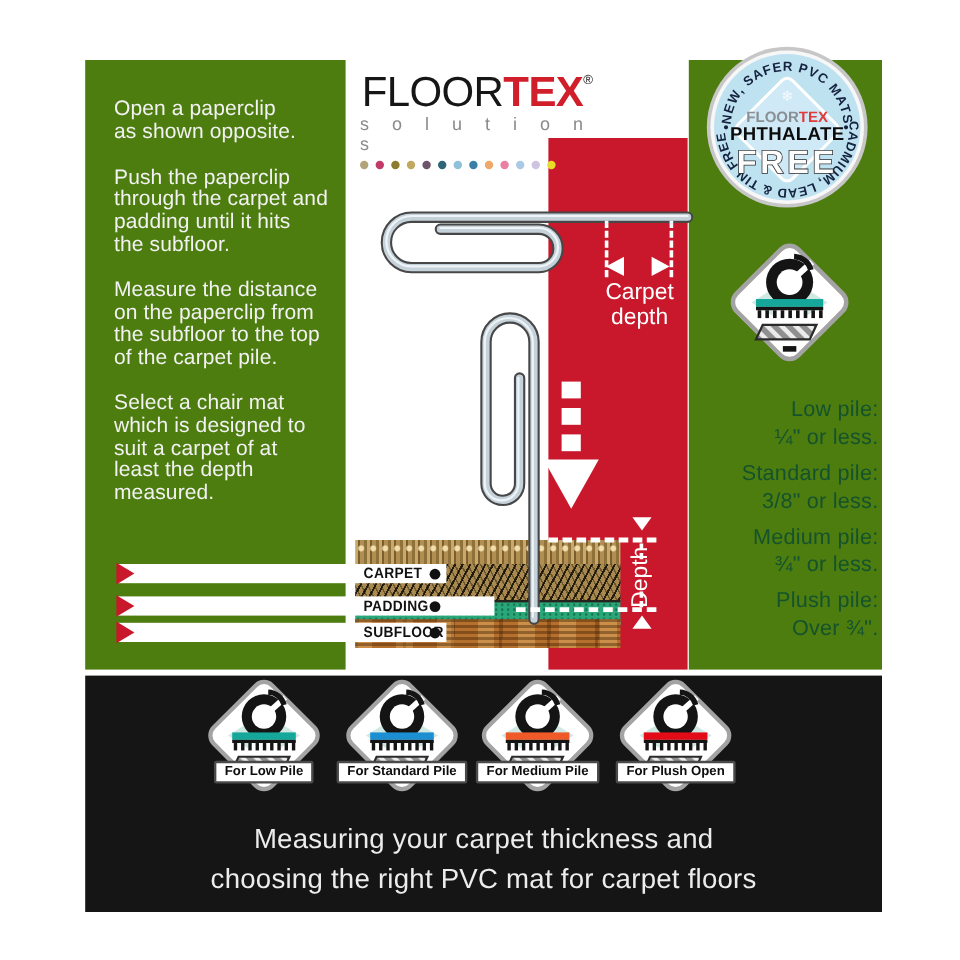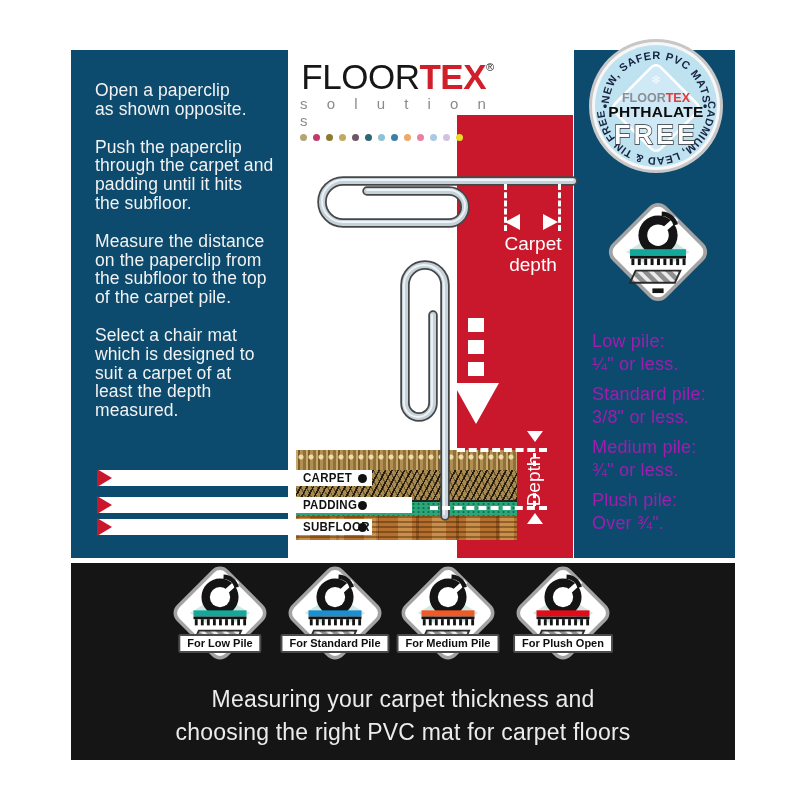--- a/index.html
+++ b/index.html
@@ -1,20 +1,20 @@
 <!DOCTYPE html>
 <html><head>
 <meta charset="utf-8">
 <style>
   html,body{margin:0;padding:0;background:#fff;}
   #page{position:relative;width:800px;height:800px;background:#ffffff;overflow:hidden;
         font-family:"Liberation Sans",sans-serif;}
 
   
-  .panel{position:absolute;background:#0c4a6e;z-index:1;}
+  .panel{position:absolute;background:#4d7c0f;z-index:1;}
   #left-panel{left:71px;top:50px;width:217px;height:508px;}
   #right-panel{left:574px;top:50px;width:161px;height:508px;}
   #red-band{position:absolute;left:457px;top:115px;width:116px;height:443px;background:#c9182b;z-index:1;}
 
   
   #left-panel .para{color:#f2f2f2;font-size:17.5px;line-height:18.8px;font-weight:300;
         white-space:pre-line;margin:0 0 19px 24px;letter-spacing:.1px;}
   #left-panel .para:first-child{margin-top:31px;}
 
   
@@ -85,21 +85,21 @@
   #depth-label{left:508px;top:470px;width:52px;text-align:center;color:#fff;font-size:19px;
       font-weight:300;transform:rotate(-90deg);}
 
   
   #clip-overlay{position:absolute;left:0;top:0;z-index:5;pointer-events:none;}
 
   
   #badge{position:absolute;left:586px;top:36px;z-index:4;}
   #right-icon-slot{position:absolute;left:602px;top:196px;z-index:4;}
   #pile-guide{position:absolute;left:592px;top:330px;width:140px;z-index:4;}
-  .pile-item{margin-bottom:7px;color:#a21caf;font-weight:300;}
+  .pile-item{margin-bottom:7px;color:#14532d;font-weight:300;text-align:right;}
   .pile-item .nm,.pile-item .sp{font-size:18px;line-height:23px;letter-spacing:.2px;}
 
   
   #bottom-bar{position:absolute;left:71px;top:563px;width:664px;height:197px;background:#151515;z-index:2;}
   #pile-icons-row{position:absolute;left:71px;top:560px;width:664px;height:110px;z-index:4;}
   .pile-icon{position:absolute;top:0;width:106px;height:106px;}
   .pile-icon svg{width:100%;height:100%;display:block;}
   .pile-icon .plate{position:absolute;left:50%;top:74px;transform:translateX(-50%);
       background:#fff;border:2px solid #4a4a4a;border-radius:2px;color:#0d0d0d;
       font-size:11px;line-height:15px;font-weight:bold;padding:0 7px;white-space:nowrap;}

